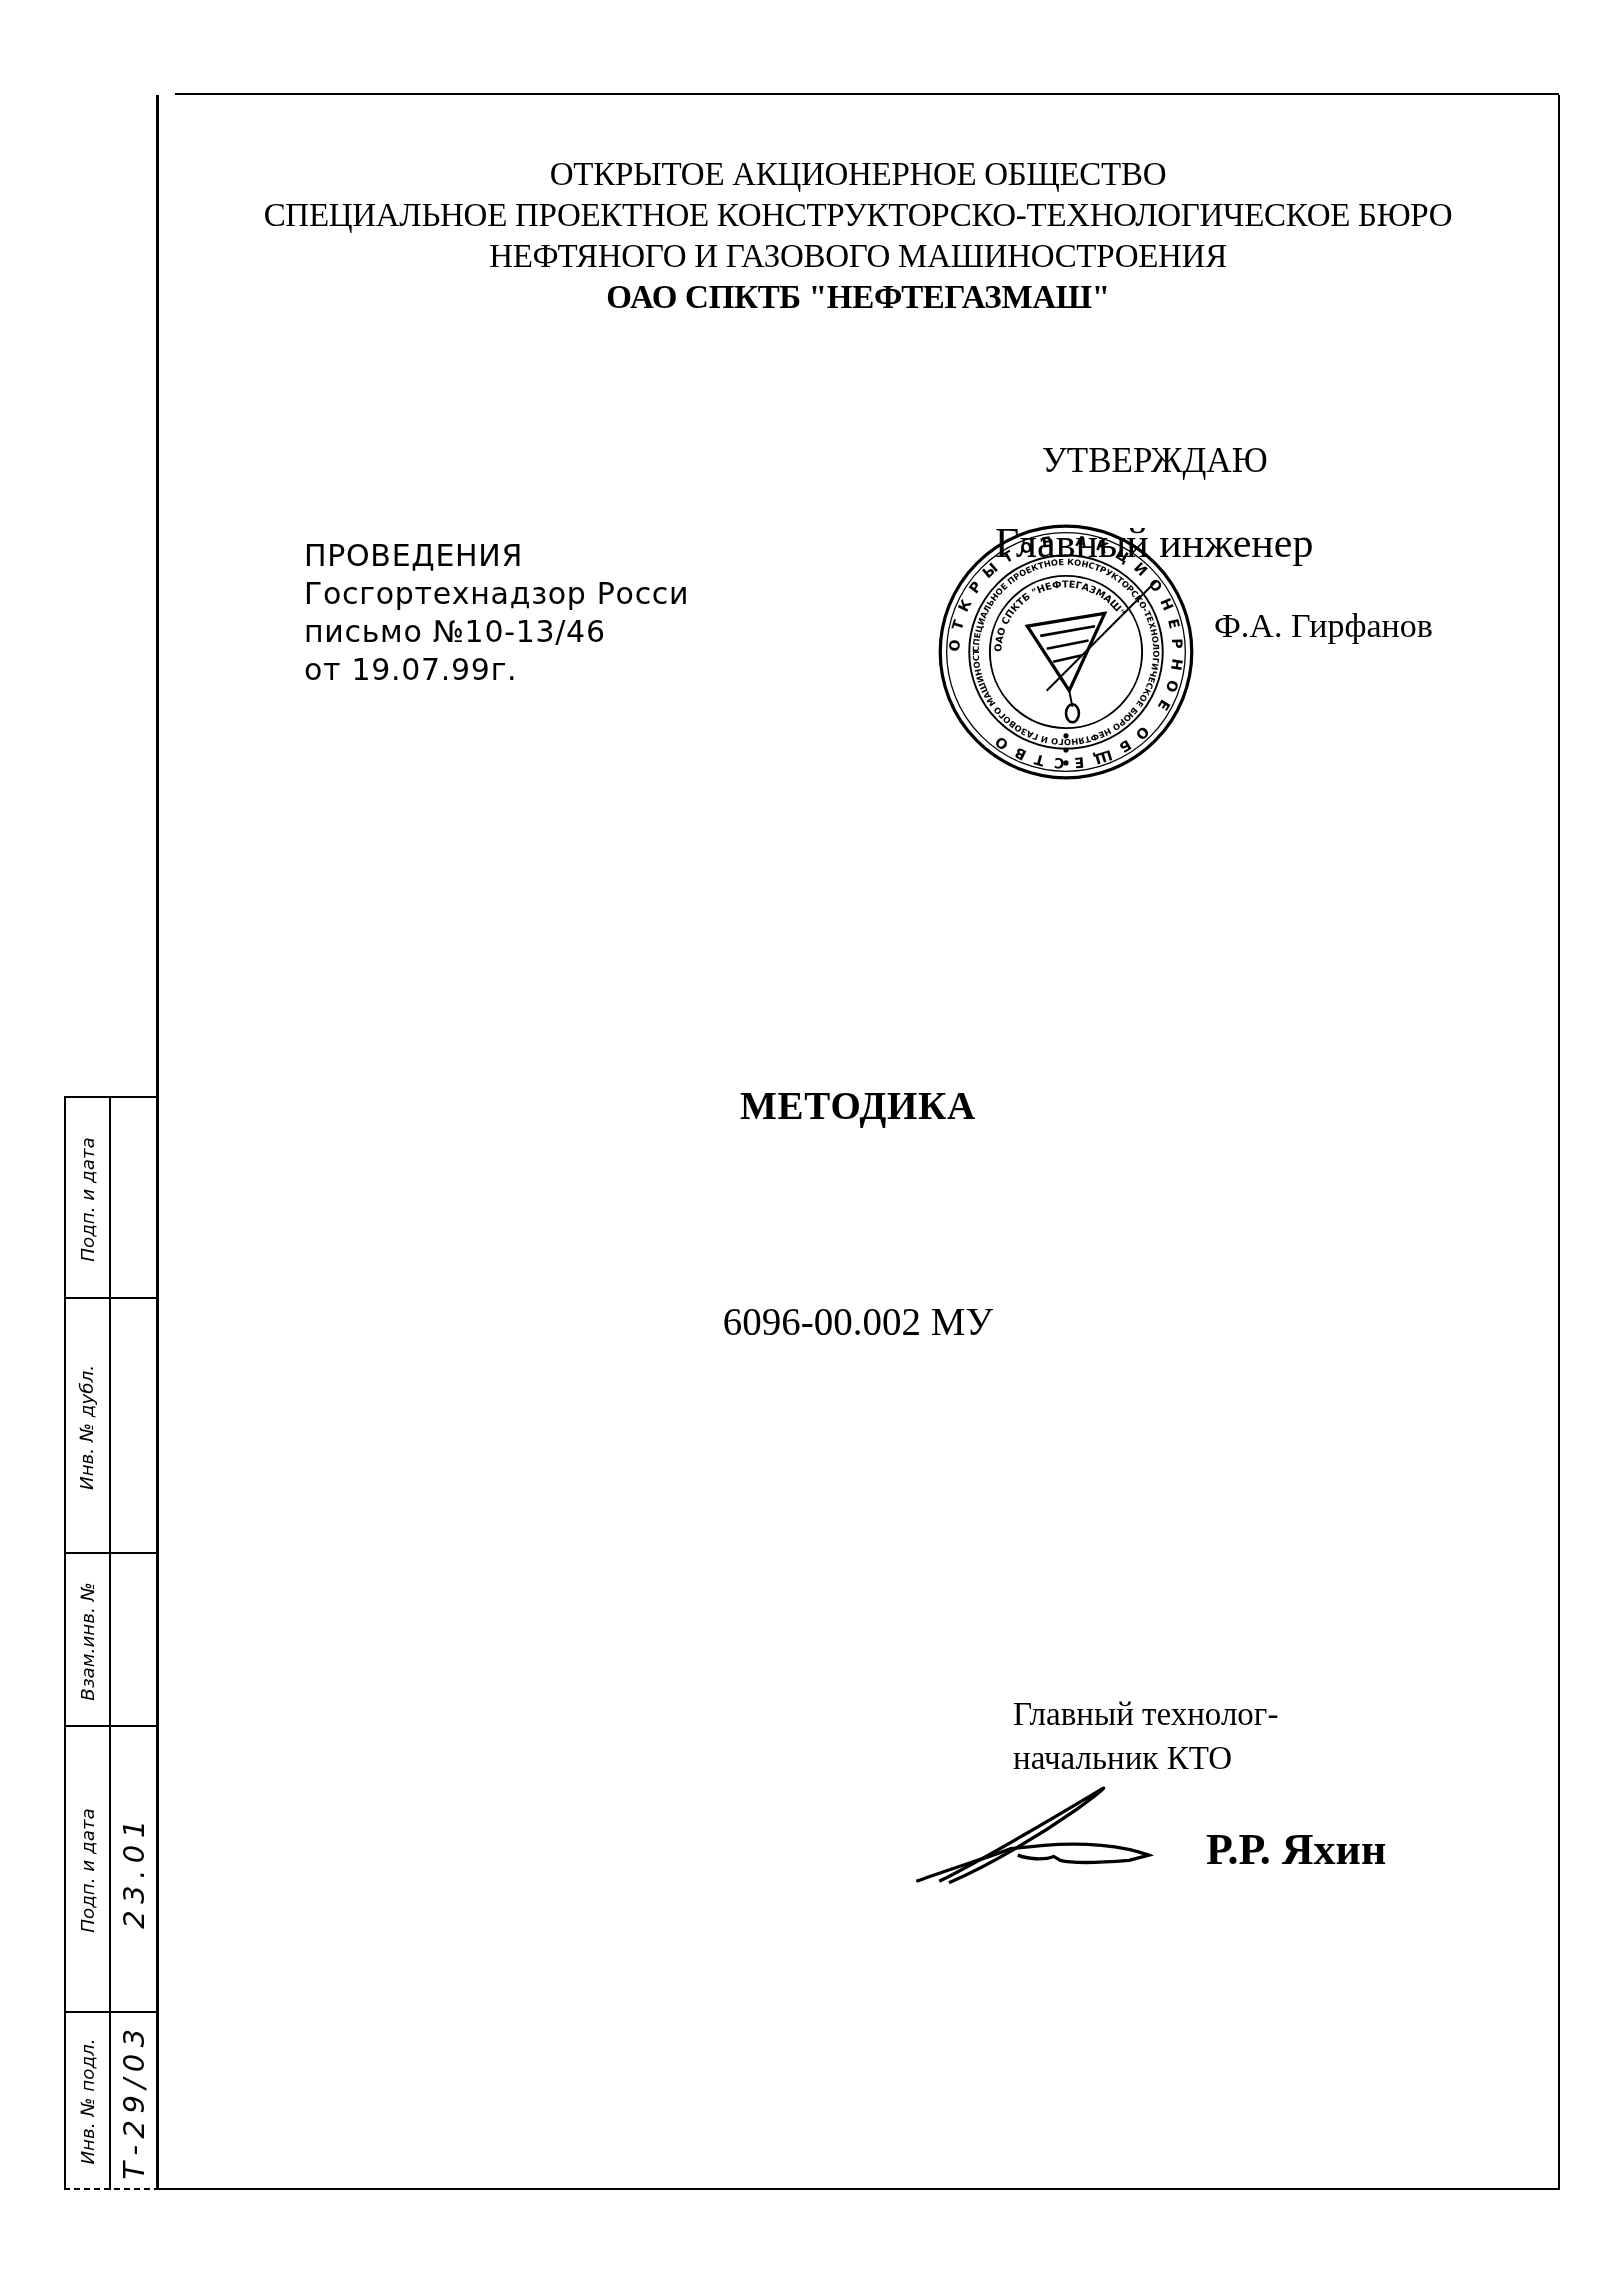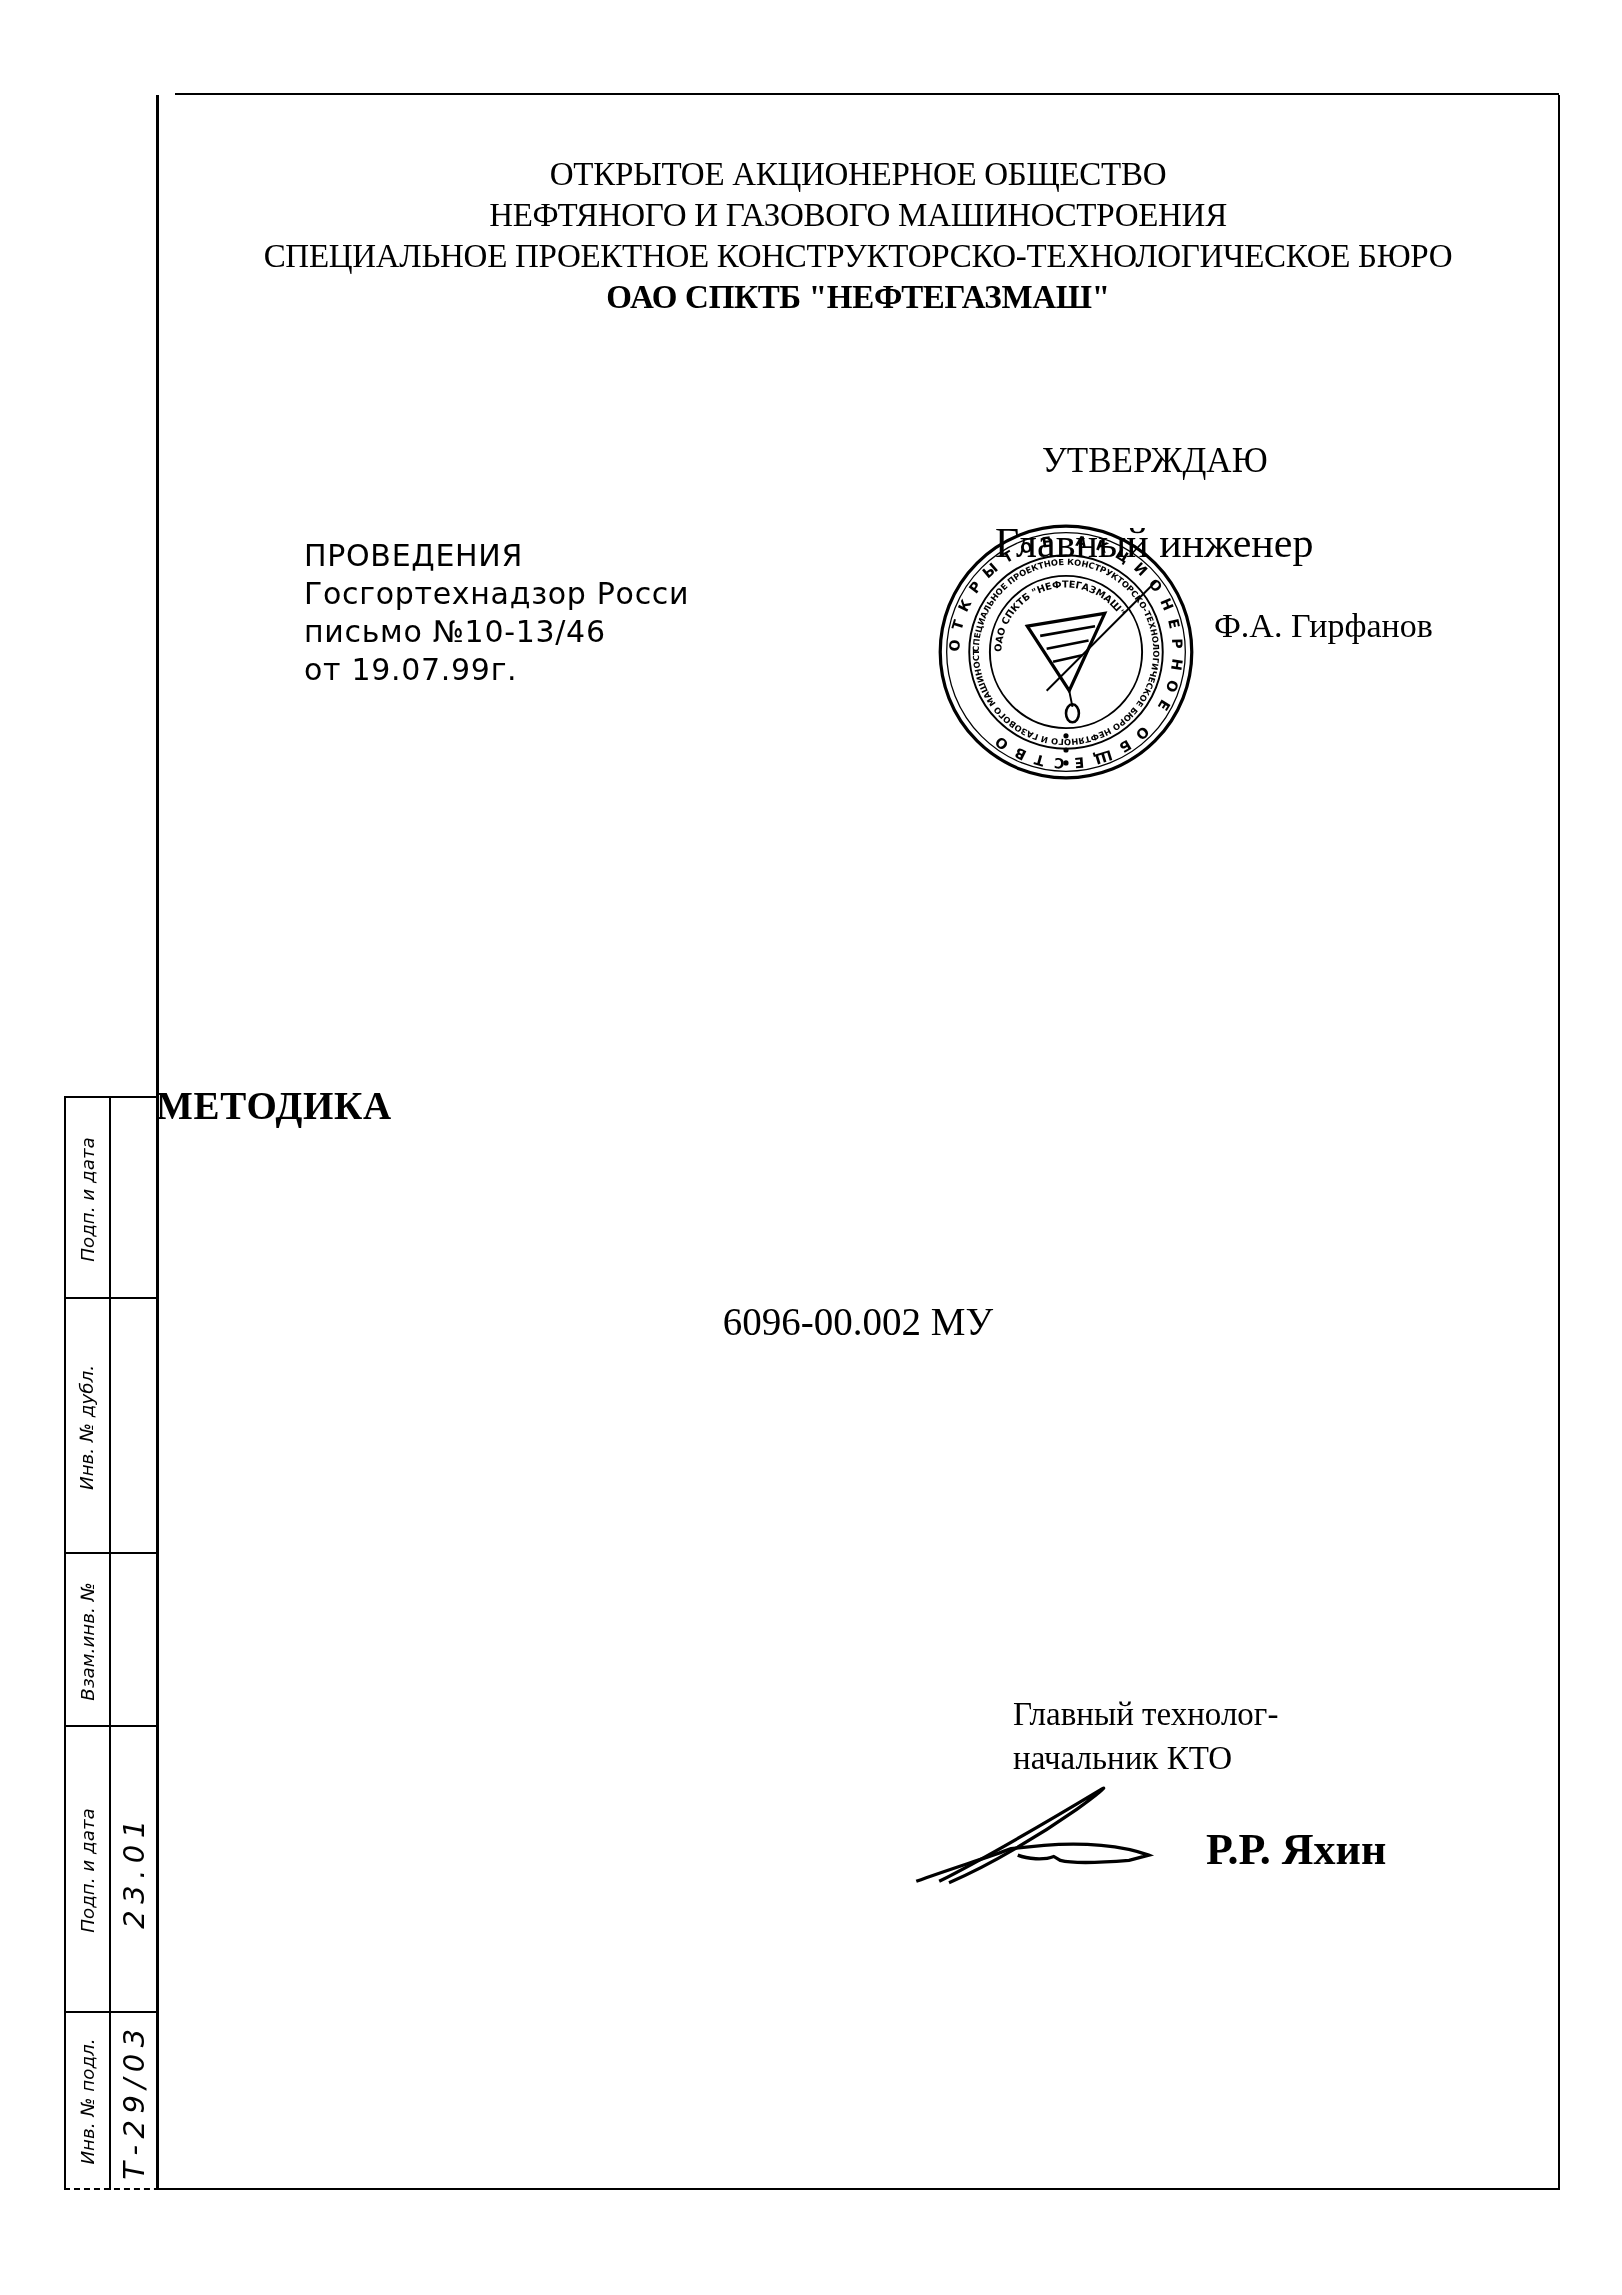--- a/index.html
+++ b/index.html
@@ -18,21 +18,21 @@
   .approve-title { position: absolute; left: 1001px; top: 441px; font-size: 35px; margin-left: 41px; }
   .approve-role { position: absolute; left: 995px; top: 519px; font-size: 42px; }
   .approve-name { position: absolute; left: 1214px; top: 607px; font-size: 34px; }
 
   .agreed { position: absolute; left: 304px; top: 537px; font-size: 30px; line-height: 38px; letter-spacing: 0.7px; }
 
   
   .seal { position: absolute; left: 937px; top: 523px; width: 258px; height: 258px; }
 
   
-  .title-block { position: absolute; left: 156px; width: 1404px; top: 1080px; text-align: left; font-weight: bold; }
+  .title-block { position: absolute; left: 156px; width: 1404px; top: 1080px; text-align: center; font-weight: bold; }
   .title-main { font-size: 39px; line-height: 51px; letter-spacing: 0.7px; }
   .title-sub { font-size: 34px; line-height: 43px; }
   .doc-code { position: absolute; left: 156px; width: 1404px; top: 1299px; text-align: center; font-size: 39px; }
 
   
   .tech-block { position: absolute; left: 1013px; top: 1692px; font-size: 33px; line-height: 44px; }
   .tech-name { position: absolute; left: 1206px; top: 1824px; font-size: 44px; font-weight: bold; }
   .sig { position: absolute; left: 913px; top: 1783px; width: 275px; height: 105px; }
 
   
@@ -46,22 +46,22 @@
   .strip-bottom { position: absolute; left: 64px; top: 2188px; width: 1495px; height: 0; border-top: 2px dashed #000; }
 </style>
 </head>
 <body>
 
 <div class="frame"></div>
 <div class="frame-top"></div>
 
 <div class="org serif">
   <div>ОТКРЫТОЕ АКЦИОНЕРНОЕ ОБЩЕСТВО</div>
+  <div>СПЕЦИАЛЬНОЕ ПРОЕКТНОЕ КОНСТРУКТОРСКО-ТЕХНОЛОГИЧЕСКОЕ БЮРО</div>
   <div>НЕФТЯНОГО И ГАЗОВОГО МАШИНОСТРОЕНИЯ</div>
-  <div>СПЕЦИАЛЬНОЕ ПРОЕКТНОЕ КОНСТРУКТОРСКО-ТЕХНОЛОГИЧЕСКОЕ БЮРО</div>
   <div class="bold">ОАО СПКТБ "НЕФТЕГАЗМАШ"</div>
 </div>
 
 <div class="approve-title serif">УТВЕРЖДАЮ</div>
 <div class="approve-role serif">Главный инженер</div>
 <div class="approve-name serif">Ф.А. Гирфанов</div>
 
 <div class="agreed sans">
   <div>ПРОВЕДЕНИЯ</div>
   <div>Госгортехнадзор Росси</div>

